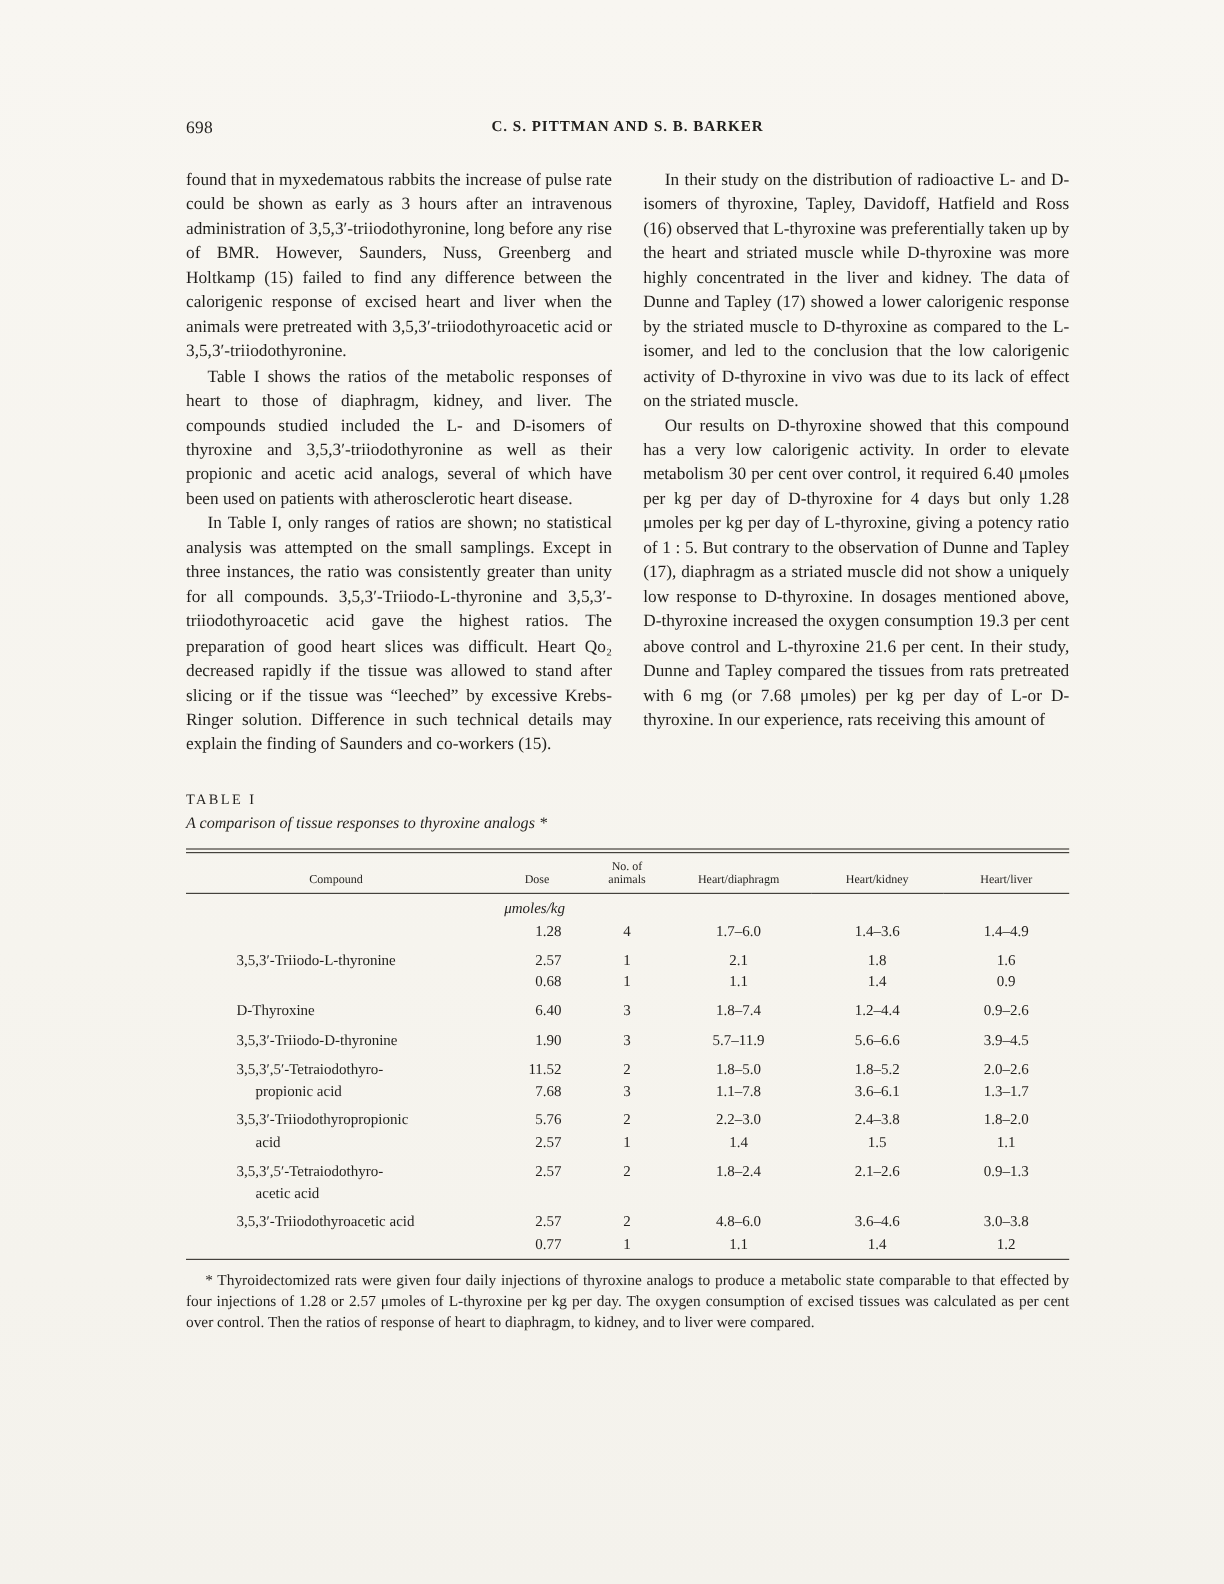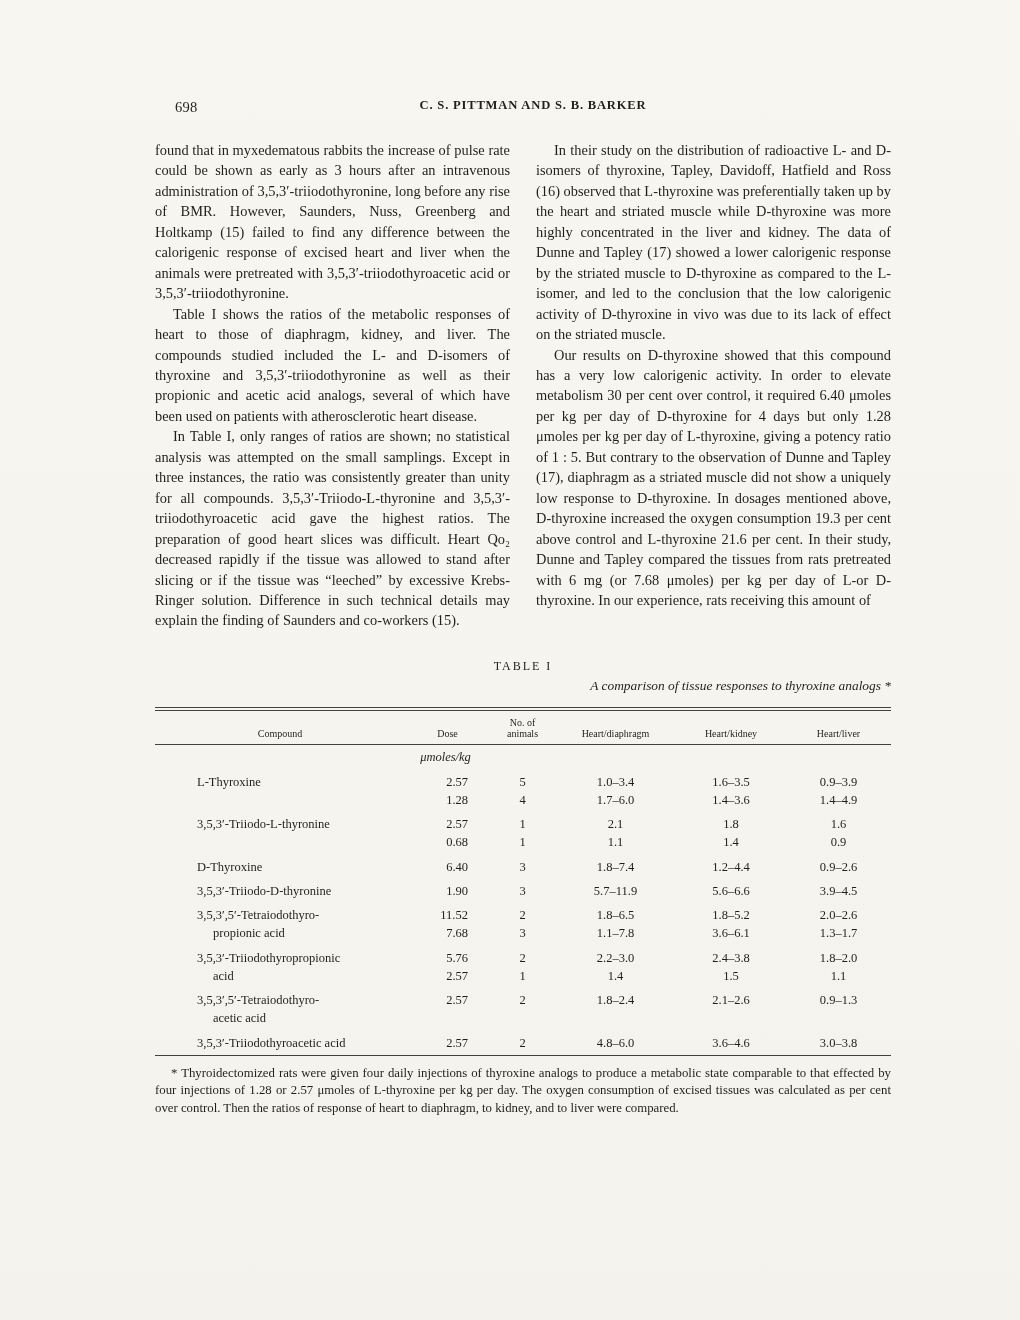--- a/index.html
+++ b/index.html
@@ -11,33 +11,33 @@
     overflow:hidden;
   }
   .sheet {
     position:relative;
     width:1020px; height:1320px;
     background:linear-gradient(180deg,#f8f6f1 0%, #f6f4ee 60%, #f4f2ec 100%);
   }
   .content {
     position:absolute; left:155px; top:98px; width:736px;
   }
-  .page-head { position:relative; height:20px; margin-bottom:22px;margin-left:20px; }
+  .page-head { position:relative; height:20px; margin-bottom:22px; }
   .page-num { position:absolute; left:0; top:1px; font-size:14.5px; letter-spacing:.3px; }
   .running-head {
     display:block; text-align:center; font-size:12.6px; letter-spacing:.8px;font-weight:bold;
   }
   .columns { display:flex; gap:26px; }
   .col { flex:1; font-size:14.4px; line-height:1.42; text-align:justify; }
   .col p { text-indent:18px; margin:0; }
   .col p.noindent { text-indent:0; }
 
   .table-block { margin-top:28px; }
-  .table-label { text-align:center; font-size:12px; letter-spacing:2px; }
-  .table-caption { text-align:right; font-style:italic; font-size:13.4px; margin-top:4px;font-family:Liberation Serif, serif; }
+  .table-label { text-align:left; font-size:12px; letter-spacing:2px; }
+  .table-caption { text-align:left; font-style:italic; font-size:13.4px; margin-top:4px;font-family:Liberation Serif, serif; }
   .rule-double {
     margin-top:13px; height:4px;
     border-top:1px solid #44413c; border-bottom:1px solid #44413c;
   }
   table { width:100%; border-collapse:collapse; font-size:12.5px; table-layout:fixed; }
   thead th {
     font-weight:normal; font-size:10px; vertical-align:bottom;
     padding:6px 2px 5px; border-bottom:1px solid #44413c;
     text-align:center; line-height:1.12;
   }
@@ -104,28 +104,20 @@
             <th>Heart/liver</th>
           </tr>
         </thead>
         <tbody>
           <tr class="unit">
             <td class="c-compound"></td>
             <td class="c-unit">μmoles/kg</td>
             <td colspan="4"></td>
           </tr>
 
-          <tr class="gap">
-            <td class="c-compound">L-Thyroxine</td>
-            <td class="c-dose">2.57</td>
-            <td>5</td>
-            <td>1.0–3.4</td>
-            <td>1.6–3.5</td>
-            <td>0.9–3.9</td>
-          </tr>
           <tr>
             <td class="c-compound"></td>
             <td class="c-dose">1.28</td>
             <td>4</td>
             <td>1.7–6.0</td>
             <td>1.4–3.6</td>
             <td>1.4–4.9</td>
           </tr>
 
           <tr class="gap">
@@ -160,21 +152,21 @@
             <td>3</td>
             <td>5.7–11.9</td>
             <td>5.6–6.6</td>
             <td>3.9–4.5</td>
           </tr>
 
           <tr class="gap">
             <td class="c-compound">3,5,3′,5′-Tetraiodothyro-</td>
             <td class="c-dose">11.52</td>
             <td>2</td>
-            <td>1.8–6.5</td>
+            <td>1.8–5.0</td>
             <td>1.8–5.2</td>
             <td>2.0–2.6</td>
           </tr>
           <tr>
             <td class="c-compound cont">propionic acid</td>
             <td class="c-dose">7.68</td>
             <td>3</td>
             <td>1.1–7.8</td>
             <td>3.6–6.1</td>
             <td>1.3–1.7</td>
@@ -215,20 +207,28 @@
           </tr>
 
           <tr class="gap">
             <td class="c-compound">3,5,3′-Triiodothyroacetic acid</td>
             <td class="c-dose">2.57</td>
             <td>2</td>
             <td>4.8–6.0</td>
             <td>3.6–4.6</td>
             <td>3.0–3.8</td>
           </tr>
+          <tr>
+            <td class="c-compound"></td>
+            <td class="c-dose">0.77</td>
+            <td>1</td>
+            <td>1.1</td>
+            <td>1.4</td>
+            <td>1.2</td>
+          </tr>
         </tbody>
       </table>
 
       <div class="rule-single"></div>
       <p class="footnote">* Thyroidectomized rats were given four daily injections of thyroxine analogs to produce a metabolic state comparable to that effected by four injections of 1.28 or 2.57 μmoles of L-thyroxine per kg per day.  The oxygen consumption of excised tissues was calculated as per cent over control.  Then the ratios of response of heart to diaphragm, to kidney, and to liver were compared.</p>
     </div>
 
   </div>
 </div>
 

